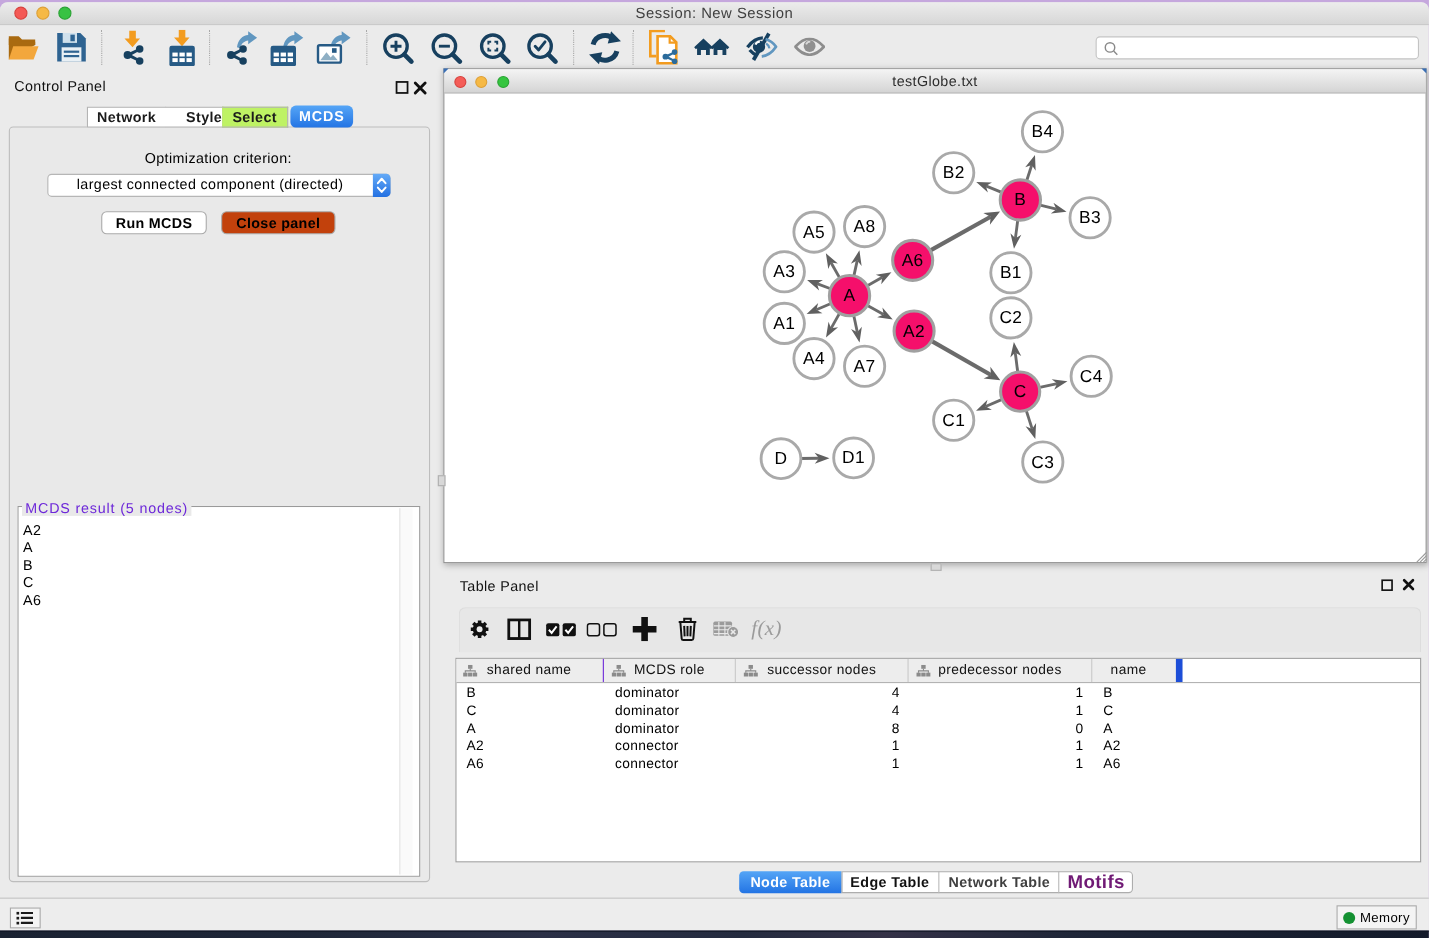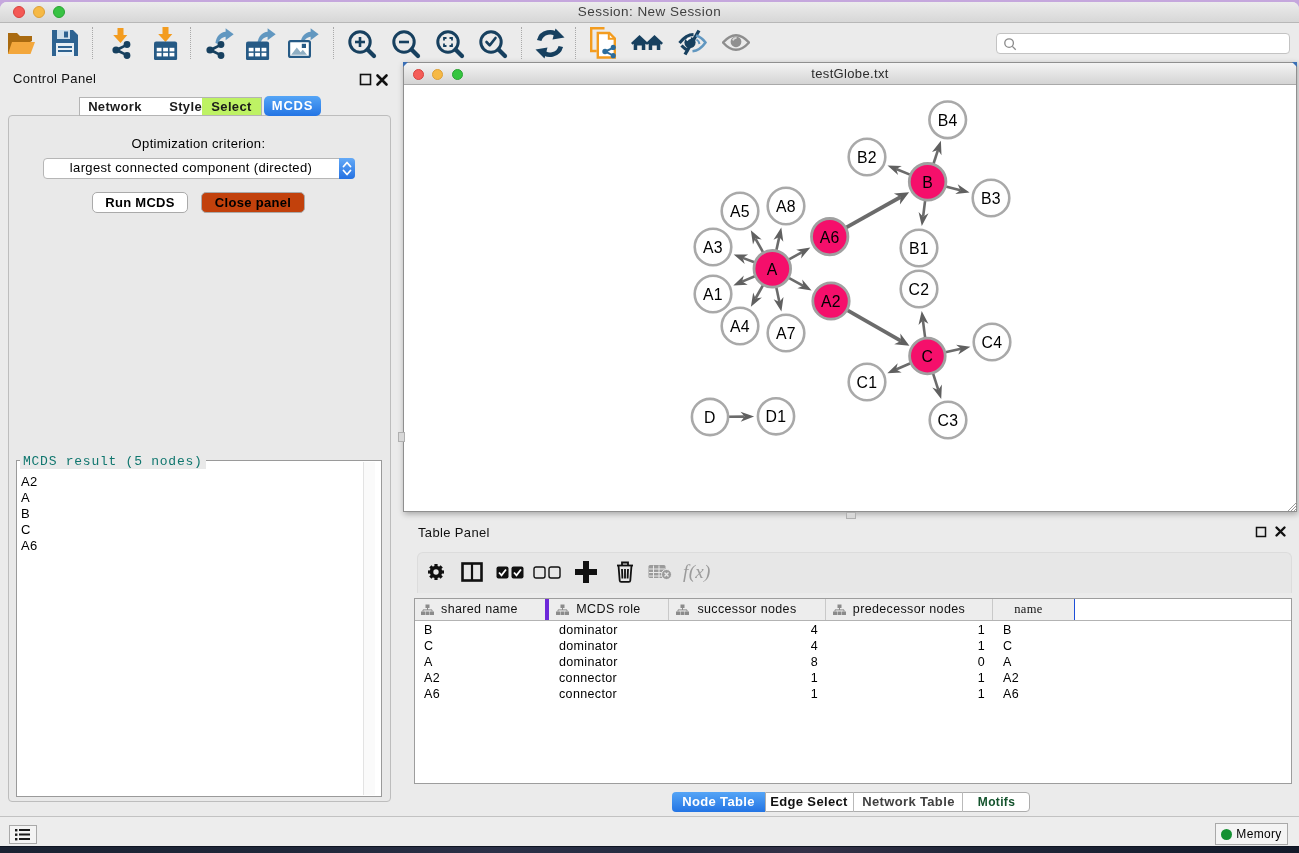--- a/index.html
+++ b/index.html
@@ -198,21 +198,21 @@
 <div style="left:339px;top:158px;width:16px;height:21px;background:linear-gradient(#64aaf7,#2471e2);border-radius:0 4px 4px 0;"></div>
 <svg style="left:339px;top:158px;" width="16" height="21" viewBox="0 0 16 21">
 <path d="M4.5 8.5 L8 4.5 L11.5 8.5" fill="none" stroke="#fff" stroke-width="1.8" stroke-linecap="round" stroke-linejoin="round"></path>
 <path d="M4.5 12.5 L8 16.5 L11.5 12.5" fill="none" stroke="#fff" stroke-width="1.8" stroke-linecap="round" stroke-linejoin="round"></path>
   </svg>
 <div style="left:92px;top:192px;width:96px;height:21px;background:#fff;border:1px solid #aaa;border-radius:5px;font-size:13px;font-weight:bold;text-align:center;line-height:19px;letter-spacing:0.3px;">Run MCDS</div>
 <div style="left:201px;top:192px;width:104px;height:21px;background:#c2410c;border:1px solid #aaa;border-radius:5px;font-size:13px;font-weight:bold;text-align:center;line-height:19px;letter-spacing:0.3px;">Close panel</div>
 <div style="left:16px;top:460px;width:366px;height:337px;border:1px solid #9a9a9a;"></div>
 <div style="left:17px;top:461px;width:364px;height:335px;background:#fff;"></div>
 <div style="left:363px;top:462px;width:12px;height:333px;background:#fafafa;border-left:1px solid #e3e3e3;"></div>
-<div style="left:20px;top:454px;font-size:13px;background:#e9e9e9;padding:0 3px;color:#0f766e;letter-spacing:0.75px;font-family:Liberation Mono, monospace;">MCDS result (5 nodes)</div>
+<div style="left:20px;top:454px;font-size:13px;background:#e9e9e9;padding:0 3px;color:#6d28d9;letter-spacing:0.75px;">MCDS result (5 nodes)</div>
 <div style="left:21px;top:474px;font-size:13px;line-height:16px;color:#000;">A2<br>A<br>B<br>C<br>A6</div>
 
 <div style="left:403px;top:62px;width:894px;height:450px;background:#fff;border:1px solid #8f8f8f;box-shadow:1px 2px 6px rgba(0,0,0,0.3);"></div>
 <div style="left:404px;top:63px;width:892px;height:22px;background:linear-gradient(#f4f4f4,#d4d4d4);border-bottom:1px solid #a9a9a9;"></div>
 <svg style="left:403px;top:62px;" width="5" height="5" viewBox="0 0 5 5">
     <path d="M0 0 L5 0 L0 5 z" fill="#3a6fb5"></path>
   </svg>
 <svg style="left:1292px;top:62px;" width="5" height="5" viewBox="0 0 5 5">
     <path d="M0 0 L5 0 L5 5 z" fill="#3a6fb5"></path>
   </svg>
@@ -371,21 +371,21 @@
       <line x1="5.5" y1="2.5" x2="5.5" y2="15"></line>
       <line x1="11" y1="2.5" x2="11" y2="15"></line>
     </g>
     <circle cx="18.5" cy="11.5" r="5" fill="#9b9b9b" stroke="#e9e9e9" stroke-width="1"></circle>
     <path d="M16.5 9.5 l4 4 M20.5 9.5 l-4 4" stroke="#e9e9e9" stroke-width="1.4"></path>
   </svg>
 <div style="position:absolute;left:683px;top:561px;font-family:'Liberation Serif',serif;font-style:italic;font-size:19px;color:#9b9b9b;">f(x)</div>
 <div style="left:414px;top:598px;width:878px;height:186px;background:#fff;border:1px solid #9d9d9d;"></div>
 <div style="left:415px;top:599px;width:660px;height:21px;background:#ededed;"></div>
 <div style="left:415px;top:620px;width:876px;height:1px;background:#b3b3b3;"></div>
-<div style="position:absolute;left:414px;top:599px;width:135px;height:21px;border-right:4px solid #6d28d9;text-align:center;font-size:12.5px;line-height:21px;color:#111;">shared name</div>
+<div style="position:absolute;left:414px;top:599px;width:135px;height:21px;border-right:1px solid #6d28d9;text-align:center;font-size:12.5px;line-height:21px;color:#111;">shared name</div>
 <svg style="position:absolute;left:421px;top:604px" width="13" height="12" viewBox="0 0 13 12">
     <g fill="#8b8b8b">
       <rect x="4.5" y="0.5" width="4" height="3.5"></rect>
       <rect x="0" y="7.5" width="4" height="3.5"></rect>
       <rect x="4.5" y="7.5" width="4" height="3.5"></rect>
       <rect x="9" y="7.5" width="4" height="3.5"></rect>
       <path d="M6.5 4 v2 M2 7.5 v-1.6 h9 v1.6" stroke="#8b8b8b" stroke-width="1" fill="none"></path>
     </g>
   </svg>
 <div style="position:absolute;left:549px;top:599px;width:120px;height:21px;border-right:1px solid #c9c9c9;text-align:center;font-size:12.5px;line-height:21px;color:#111;">MCDS role</div>
@@ -411,21 +411,21 @@
 <div style="position:absolute;left:826px;top:599px;width:167px;height:21px;border-right:1px solid #c9c9c9;text-align:center;font-size:12.5px;line-height:21px;color:#111;">predecessor nodes</div>
 <svg style="position:absolute;left:833px;top:604px" width="13" height="12" viewBox="0 0 13 12">
     <g fill="#8b8b8b">
       <rect x="4.5" y="0.5" width="4" height="3.5"></rect>
       <rect x="0" y="7.5" width="4" height="3.5"></rect>
       <rect x="4.5" y="7.5" width="4" height="3.5"></rect>
       <rect x="9" y="7.5" width="4" height="3.5"></rect>
       <path d="M6.5 4 v2 M2 7.5 v-1.6 h9 v1.6" stroke="#8b8b8b" stroke-width="1" fill="none"></path>
     </g>
   </svg>
-<div style="position:absolute;left:993px;top:599px;width:82px;height:21px;border-right:1px solid #1d4ed8;text-align:center;font-size:12.5px;line-height:21px;color:#111;text-indent:-10px;font-family:Liberation Serif, serif;">name</div>
+<div style="position:absolute;left:993px;top:599px;width:82px;height:21px;border-right:6px solid #1d4ed8;text-align:center;font-size:12.5px;line-height:21px;color:#111;text-indent:-10px;">name</div>
 <div style="position:absolute;left:414px;top:622px;width:878px;height:16px;font-size:12.5px;line-height:16px;">
     <span style="position:absolute;left:10px;">B</span>
     <span style="position:absolute;left:145px;">dominator</span>
     <span style="position:absolute;left:255px;width:149px;text-align:right;display:inline-block;">4</span>
     <span style="position:absolute;left:412px;width:159px;text-align:right;display:inline-block;">1</span>
     <span style="position:absolute;left:589px;">B</span>
   </div>
 <div style="position:absolute;left:414px;top:638px;width:878px;height:16px;font-size:12.5px;line-height:16px;">
     <span style="position:absolute;left:10px;">C</span>
     <span style="position:absolute;left:145px;">dominator</span>
@@ -450,23 +450,23 @@
 <div style="position:absolute;left:414px;top:686px;width:878px;height:16px;font-size:12.5px;line-height:16px;">
     <span style="position:absolute;left:10px;">A6</span>
     <span style="position:absolute;left:145px;">connector</span>
     <span style="position:absolute;left:255px;width:149px;text-align:right;display:inline-block;">1</span>
     <span style="position:absolute;left:412px;width:159px;text-align:right;display:inline-block;">1</span>
     <span style="position:absolute;left:589px;">A6</span>
   </div>
 
 <div style="left:672px;top:792px;width:93px;height:20px;background:linear-gradient(#55a5f6,#2374e4);border-radius:4px 0 0 4px;font-size:13px;font-weight:bold;text-align:center;line-height:20px;color:#fff;">Node Table</div>
 <div style="left:765px;top:792px;width:265px;height:20px;background:#fff;border:1px solid #adadad;border-radius:0 4px 4px 0;"></div>
-<div style="left:765px;top:792px;width:89px;height:20px;border-right:1px solid #b9b9b9;font-size:13px;font-weight:bold;text-align:center;line-height:20px;color:#111;">Edge Select</div>
+<div style="left:765px;top:792px;width:89px;height:20px;border-right:1px solid #b9b9b9;font-size:13px;font-weight:bold;text-align:center;line-height:20px;color:#111;">Edge Table</div>
 <div style="left:855px;top:792px;width:108px;height:20px;border-right:1px solid #b9b9b9;font-size:13px;font-weight:bold;text-align:center;line-height:20px;color:#404040;">Network Table</div>
-<div style="left:963px;top:792px;width:67px;height:20px;font-size:12px;font-weight:bold;text-align:center;line-height:20px;color:#14532d;">Motifs</div>
+<div style="left:963px;top:792px;width:67px;height:20px;font-size:17px;font-weight:bold;text-align:center;line-height:20px;color:#701a75;">Motifs</div>
 
 <div style="left:0;top:816px;width:1299px;height:30px;background:#ededed;border-top:1px solid #c2c2c2;"></div>
 <div style="left:9px;top:825px;width:28px;height:19px;background:#f4f4f4;border:1px solid #a9a9a9;"></div>
 <svg style="left:9px;top:825px;" width="28" height="19" viewBox="0 0 28 19">
 <g stroke="#1b1b1b" stroke-width="2">
       <line x1="10" y1="5" x2="21" y2="5"></line>
       <line x1="10" y1="9.5" x2="21" y2="9.5"></line>
       <line x1="10" y1="14" x2="21" y2="14"></line>
     </g>
 <g fill="#1b1b1b">

